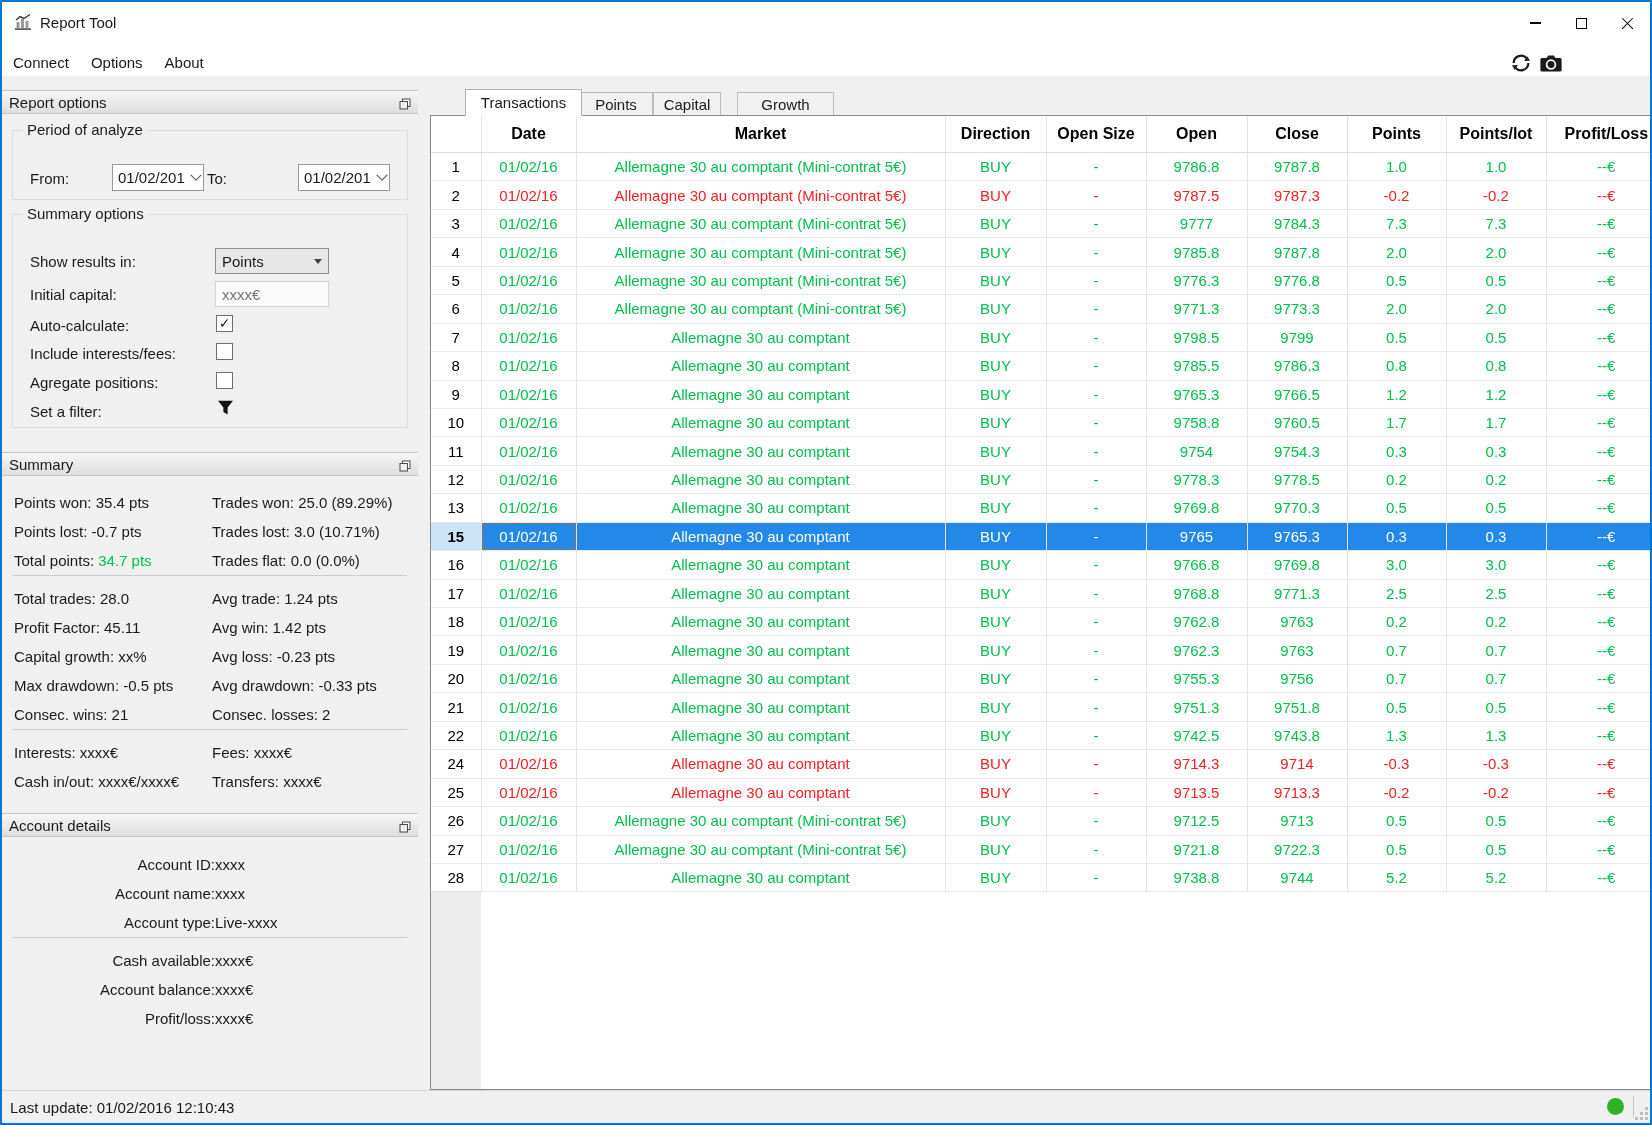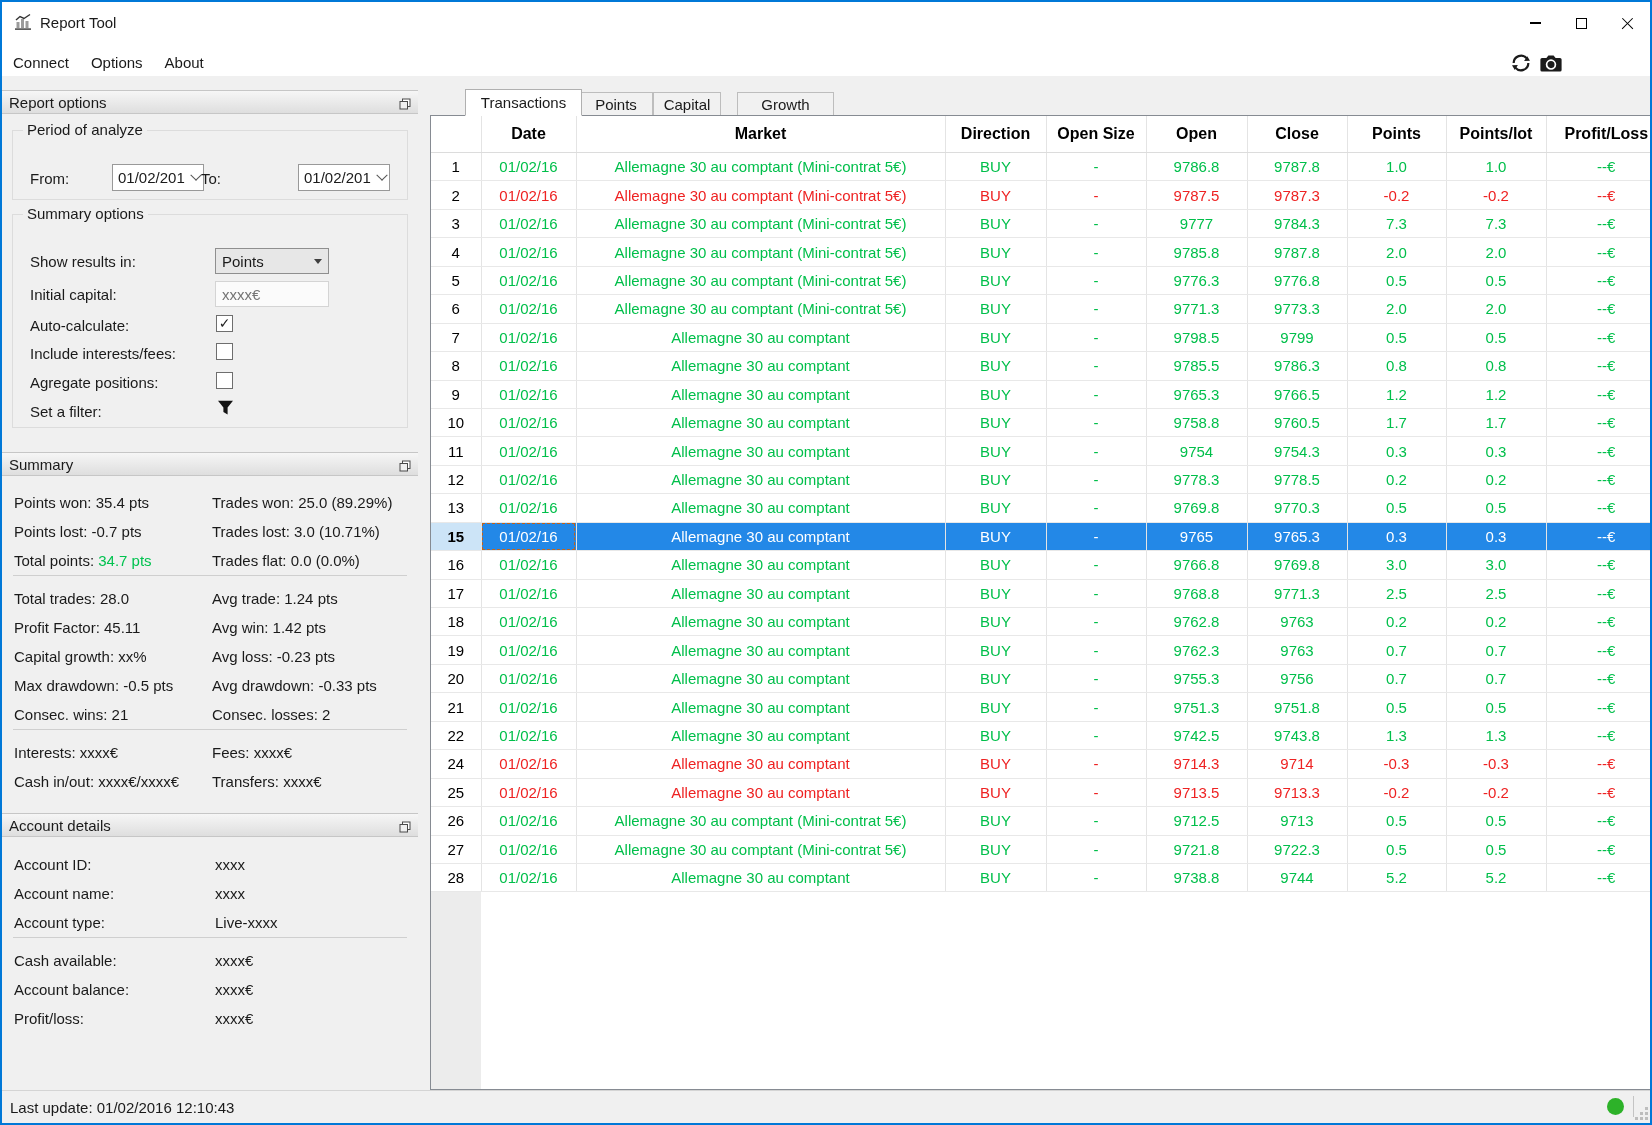--- a/index.html
+++ b/index.html
@@ -50,21 +50,21 @@
   .checkbox.checked::after{content:"✓";margin-top:-2px;}
   .filter-btn{position:absolute;width:18px;height:17px;}
 
   .stats{position:absolute;left:0;width:416px;font-size:15px;}
   .stat-row{display:flex;height:29px;align-items:center;}
   .stat-l{width:210px;padding-left:12px;box-sizing:border-box;flex:none;}
   .green-val{color:#00c24f;}
   .hsep{border-top:1px solid #cfcfcf;margin:0 11px;}
   .pad8{height:8px;}
   .kv-row{display:flex;height:29px;align-items:center;}
-  .kv-label{width:213px;padding-left:12px;box-sizing:border-box;flex:none;}
+  .kv-label{width:213px;padding-left:12px;box-sizing:border-box;flex:none;text-align:right;}
 
   
   .tab{position:absolute;box-sizing:border-box;display:flex;align-items:center;justify-content:center;
     font-size:15px;background:#f1f1f1;border:1px solid #bdbdbd;height:24px;top:90px;z-index:1;}
   .tab.active{background:#fff;border:1px solid #b0b0b0;border-bottom:1px solid #fff;height:27px;top:87px;z-index:3;}
   .tab-0{left:463px;width:117px;}
   .tab-1{left:577px;width:74px;}
   .tab-2{left:651px;width:68px;}
   .tab-3{left:735px;width:97px;}
 
@@ -169,21 +169,21 @@
     </span>
   </div>
 
   <div class="groupbox" style="top:128px;height:70px;">
     <span class="legend">Period of analyze</span>
     <span class="gb-label" style="left:17px;top:39px;">From:</span>
     <div class="combo" style="left:99px;top:33px;width:92px;">
       <span>01/02/201</span>
       <span class="chev"></span>
     </div>
-    <span class="gb-label" style="left:188px;top:39px;">To:</span>
+    <span class="gb-label" style="left:194px;top:39px;">To:</span>
     <div class="combo" style="left:285px;top:33px;width:92px;">
       <span>01/02/201</span>
       <span class="chev"></span>
     </div>
   </div>
 
   <div class="groupbox" style="top:212px;height:214px;">
     <span class="legend">Summary options</span>
     <span class="gb-label" style="left:17px;top:38px;">Show results in:</span>
     <div class="select" style="left:202px;top:33px;width:114px;">

